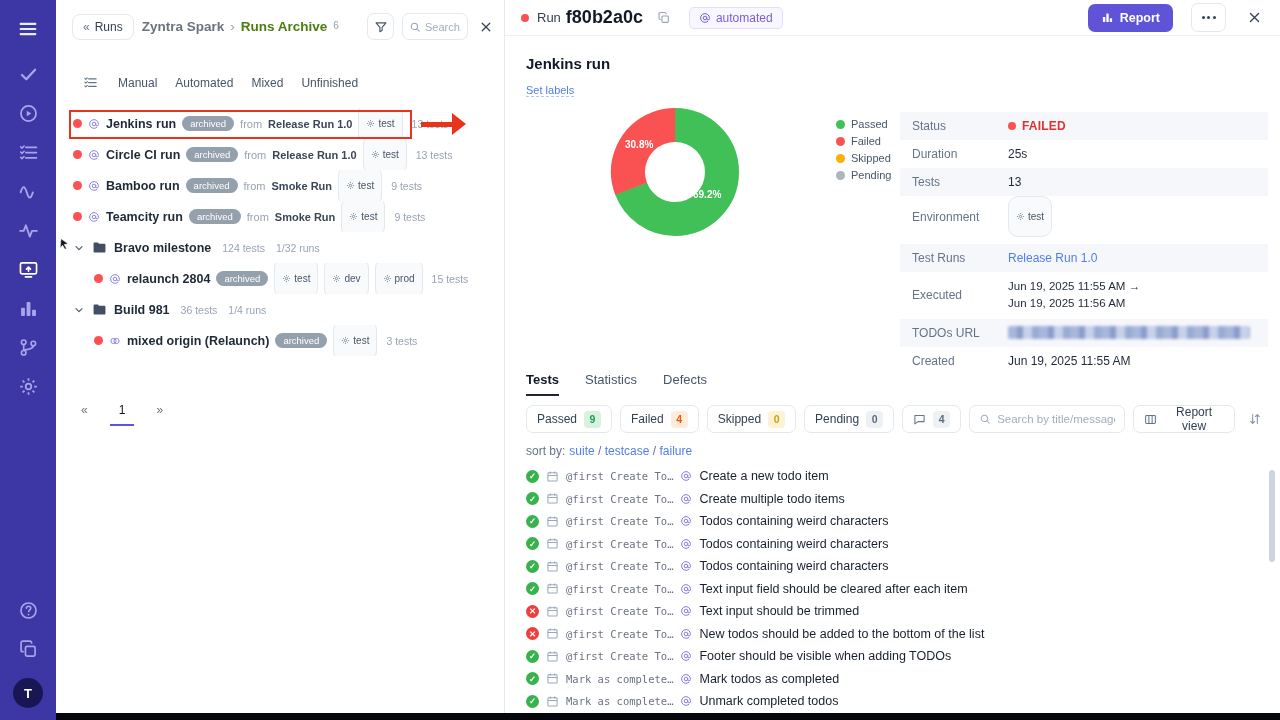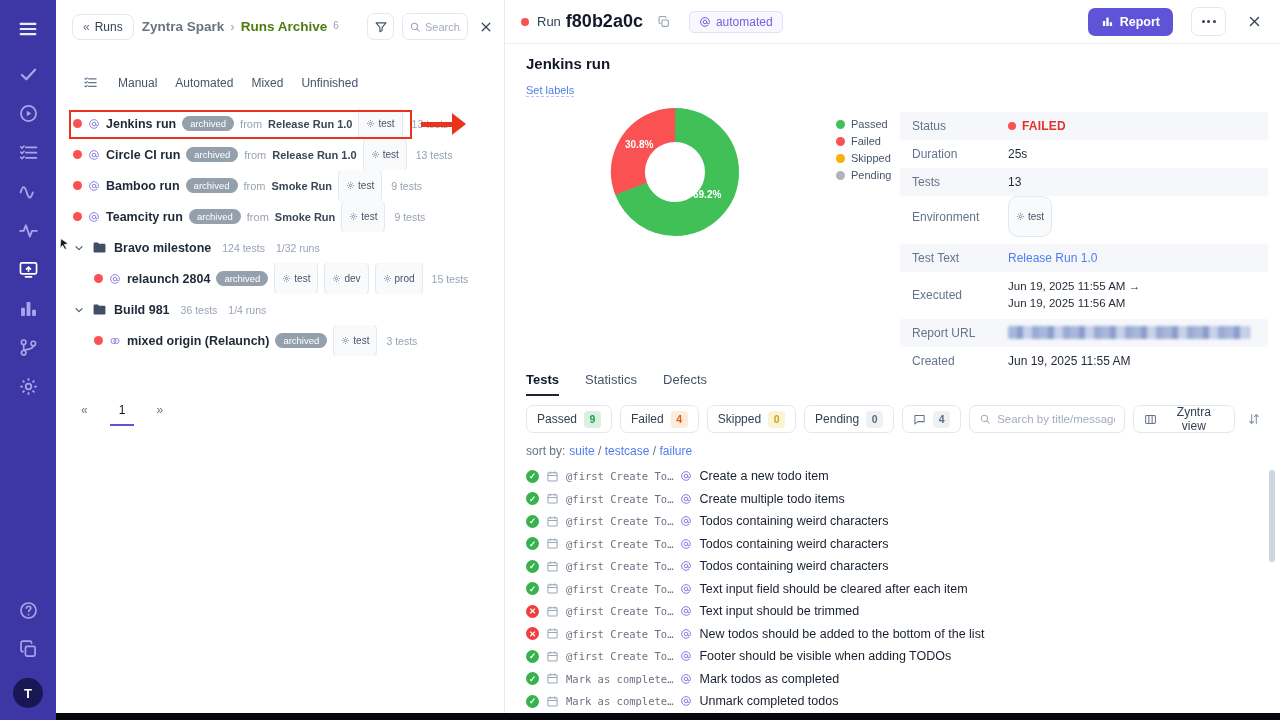--- a/index.html
+++ b/index.html
@@ -53,21 +53,21 @@
 .folder-row{gap:7px}
 .chev{color:#475569}
 .fold{color:#414e63}
 .fname{font-weight:700;color:#1f2937;font-size:12.5px}
 .fmeta{color:#98a3b3;font-size:10.5px;margin-left:4px}
 .lp-pagination{position:absolute;top:403px;left:25px;display:flex;gap:22px;font-size:12px;color:#6b7280;align-items:flex-start}
 .pg{cursor:pointer}
 .pg-current{color:#0f172a;padding:0 9px 7px;border-bottom:2px solid var(--accent)}
 
 #right-panel{position:absolute;left:505px;top:0;right:0;height:713px;background:#fff;box-shadow:-4px 0 10px rgba(15,23,42,.07)}
-.rp-header{height:44px;border-bottom:1px solid #edf0f4;display:flex;align-items:center;padding:0 16px;gap:8px}
+.rp-header{height:36px;border-bottom:1px solid #edf0f4;display:flex;align-items:center;padding:0 16px;gap:8px}
 .rp-header .dot-red{width:8px;height:8px}
 .run-word{font-size:13px;color:#334155}
 .run-id{font-size:18px;font-weight:700;color:#111827;margin-left:-3px}
 .copy-ic{color:#98a3b3;margin-left:6px;cursor:pointer}
 .badge-automated{display:flex;align-items:center;gap:5px;border:1px solid #e5defa;background:#f8f6ff;border-radius:5px;padding:3px 9px;font-size:12px;color:#7a5fd8;margin-left:10px}
 .rp-header-right{margin-left:auto;display:flex;align-items:center;gap:18px}
 .btn-report{display:flex;align-items:center;gap:6px;background:var(--accent);color:#fff;border-radius:7px;padding:7px 13px;font-size:12.5px;font-weight:600}
 .btn-more{width:35px;height:29px;border:1px solid #e3e8ee;border-radius:7px;display:flex;align-items:center;justify-content:center;gap:2.5px}
 .btn-more i{width:3px;height:3px;border-radius:50%;background:#334155;display:inline-block}
 .rp-title{position:absolute;top:55px;left:21px;font-size:15px;font-weight:700;color:#111827}
@@ -557,32 +557,32 @@
                 <svg viewBox="0 0 24 24" fill="none" stroke="currentColor" stroke-width="2">
                   <circle cx="12" cy="12" r="3.2"></circle>
                   <path d="M12 2.5v3M12 18.5v3M2.5 12h3M18.5 12h3M5.3 5.3l2.1 2.1M16.6 16.6l2.1 2.1M18.7 5.3l-2.1 2.1M7.4 16.6l-2.1 2.1"></path>
                 </svg>
               </span>
               <span>test</span>
             </span>
           </span>
         </div>
         <div class="sum-row shaded group-start">
-          <span class="sum-label">Test Text</span>
+          <span class="sum-label">Test Runs</span>
           <span class="sum-value v-link">Release Run 1.0</span>
         </div>
         <div class="sum-row tall">
           <span class="sum-label">Executed</span>
           <span class="sum-value v-lines">
             <div>Jun 19, 2025 11:55 AM →</div>
             <div>Jun 19, 2025 11:56 AM</div>
           </span>
         </div>
         <div class="sum-row shaded">
-          <span class="sum-label">Report URL</span>
+          <span class="sum-label">TODOs URL</span>
           <span class="sum-value">
             <span class="redacted-bar"></span>
           </span>
         </div>
         <div class="sum-row">
           <span class="sum-label">Created</span>
           <span class="sum-value">Jun 19, 2025 11:55 AM</span>
         </div>
       </div>
 
@@ -622,21 +622,21 @@
           </span>
         <input placeholder="Search by title/message" style="">
       </div>
       <button class="fbtn btn-customview">
         <span class="icn i13">
             <svg viewBox="0 0 24 24" fill="none" stroke="currentColor" stroke-width="1.9">
               <rect x="3" y="4.5" width="18" height="15" rx="1.8"></rect>
               <path d="M9 4.5v15M15 4.5v15"></path>
             </svg>
           </span>
-        <span>Zyntra view</span>
+        <span>Report view</span>
       </button>
       <button class="btn-plain">
           <span class="icn i14">
             <svg viewBox="0 0 24 24" fill="none" stroke="currentColor" stroke-width="1.9" stroke-linecap="round" stroke-linejoin="round">
               <path d="M8 4.5v15M8 19.5l-3.2-3.2M8 19.5l3.2-3.2M16 19.5v-15M16 4.5l-3.2 3.2M16 4.5l3.2 3.2"></path>
             </svg>
           </span>
         </button>
     </div>
 

